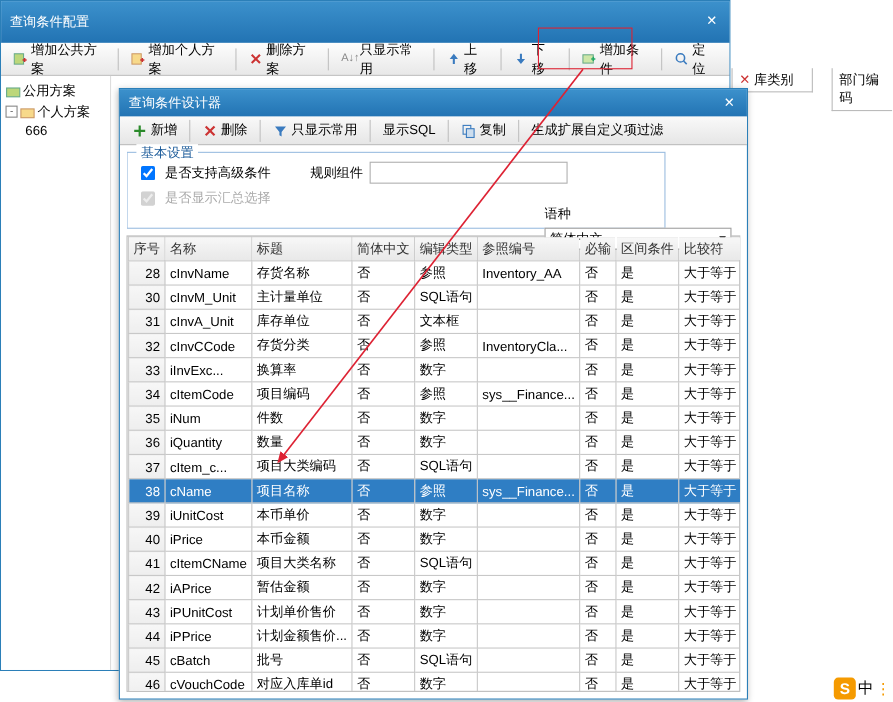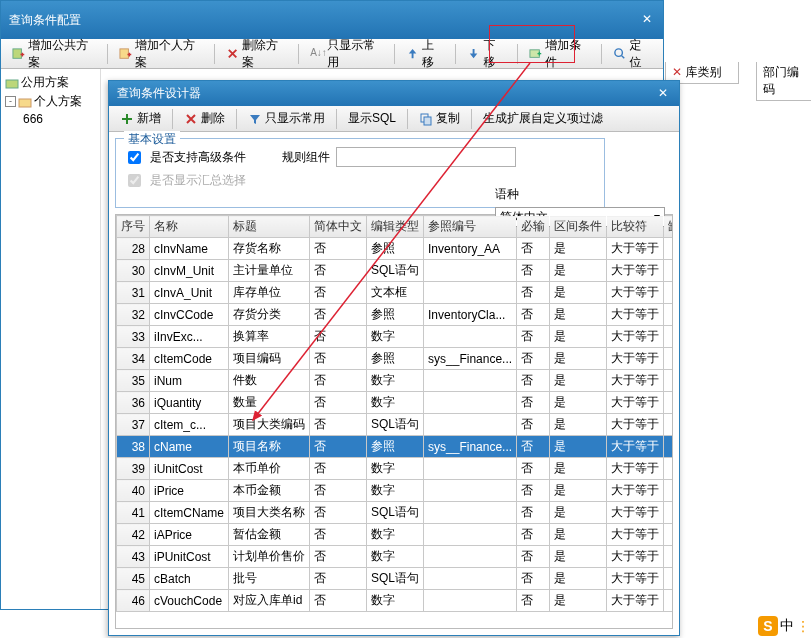--- a/index.html
+++ b/index.html
@@ -418,20 +418,32 @@
             <td>计划单价售价</td>
             <td>否</td>
             <td>数字</td>
             <td></td>
             <td>否</td>
             <td>是</td>
             <td>大于等于</td>
             <td></td>
           </tr>
           <tr>
+            <td class="num">44</td>
+            <td>iPPrice</td>
+            <td>计划金额售价...</td>
+            <td>否</td>
+            <td>数字</td>
+            <td></td>
+            <td>否</td>
+            <td>是</td>
+            <td>大于等于</td>
+            <td></td>
+          </tr>
+          <tr>
             <td class="num">45</td>
             <td>cBatch</td>
             <td>批号</td>
             <td>否</td>
             <td>SQL语句</td>
             <td></td>
             <td>否</td>
             <td>是</td>
             <td>大于等于</td>
             <td></td>

